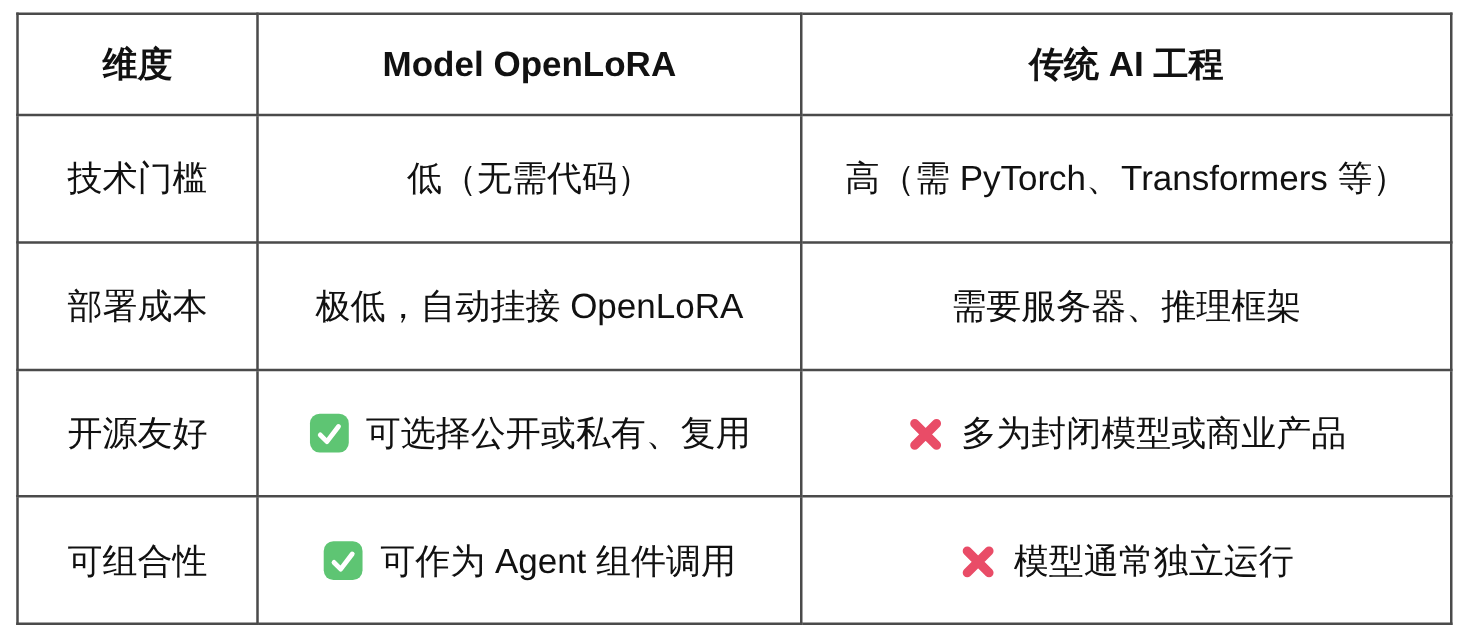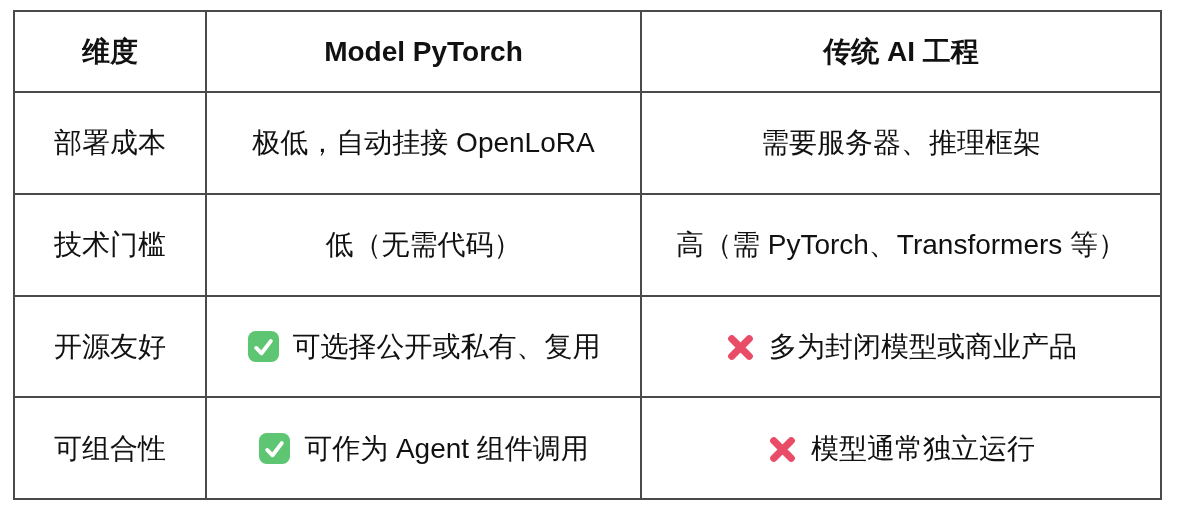--- a/index.html
+++ b/index.html
@@ -58,34 +58,34 @@
 <div class="canvas">
   <table class="cmp">
     <colgroup>
       <col class="col-dim">
       <col class="col-mf">
       <col class="col-trad">
     </colgroup>
     <thead>
       <tr>
         <th>维度</th>
-        <th>Model PyTorch</th>
+        <th>Model OpenLoRA</th>
         <th>传统 AI 工程</th>
       </tr>
     </thead>
     <tbody>
         <tr>
+          <td>技术门槛</td>
+          <td><span class="cell-text">低（无需代码）</span></td>
+          <td><span class="cell-text">高（需 PyTorch、Transformers 等）</span></td>
+        </tr>
+        <tr>
           <td>部署成本</td>
           <td><span class="cell-text">极低，自动挂接 OpenLoRA</span></td>
           <td><span class="cell-text">需要服务器、推理框架</span></td>
-        </tr>
-        <tr>
-          <td>技术门槛</td>
-          <td><span class="cell-text">低（无需代码）</span></td>
-          <td><span class="cell-text">高（需 PyTorch、Transformers 等）</span></td>
         </tr>
         <tr>
           <td>开源友好</td>
           <td><span class="cell-icon"><svg viewBox="0 0 34 34" width="33" height="33">
                 <rect x="1" y="1" width="32" height="32" rx="8" fill="#5EC573"></rect>
                 <path d="M9.5 18.5 L15 24 L24.5 11.5" fill="none" stroke="#ffffff" stroke-width="4" stroke-linecap="round" stroke-linejoin="round"></path>
               </svg></span><span class="cell-text">可选择公开或私有、复用</span></td>
           <td><span class="cell-icon"><svg viewBox="0 0 32 32" width="31" height="31">
                 <path d="M7 7 L25 25 M25 7 L7 25" fill="none" stroke="#E94C67" stroke-width="7.5" stroke-linecap="round"></path>
               </svg></span><span class="cell-text">多为封闭模型或商业产品</span></td>

